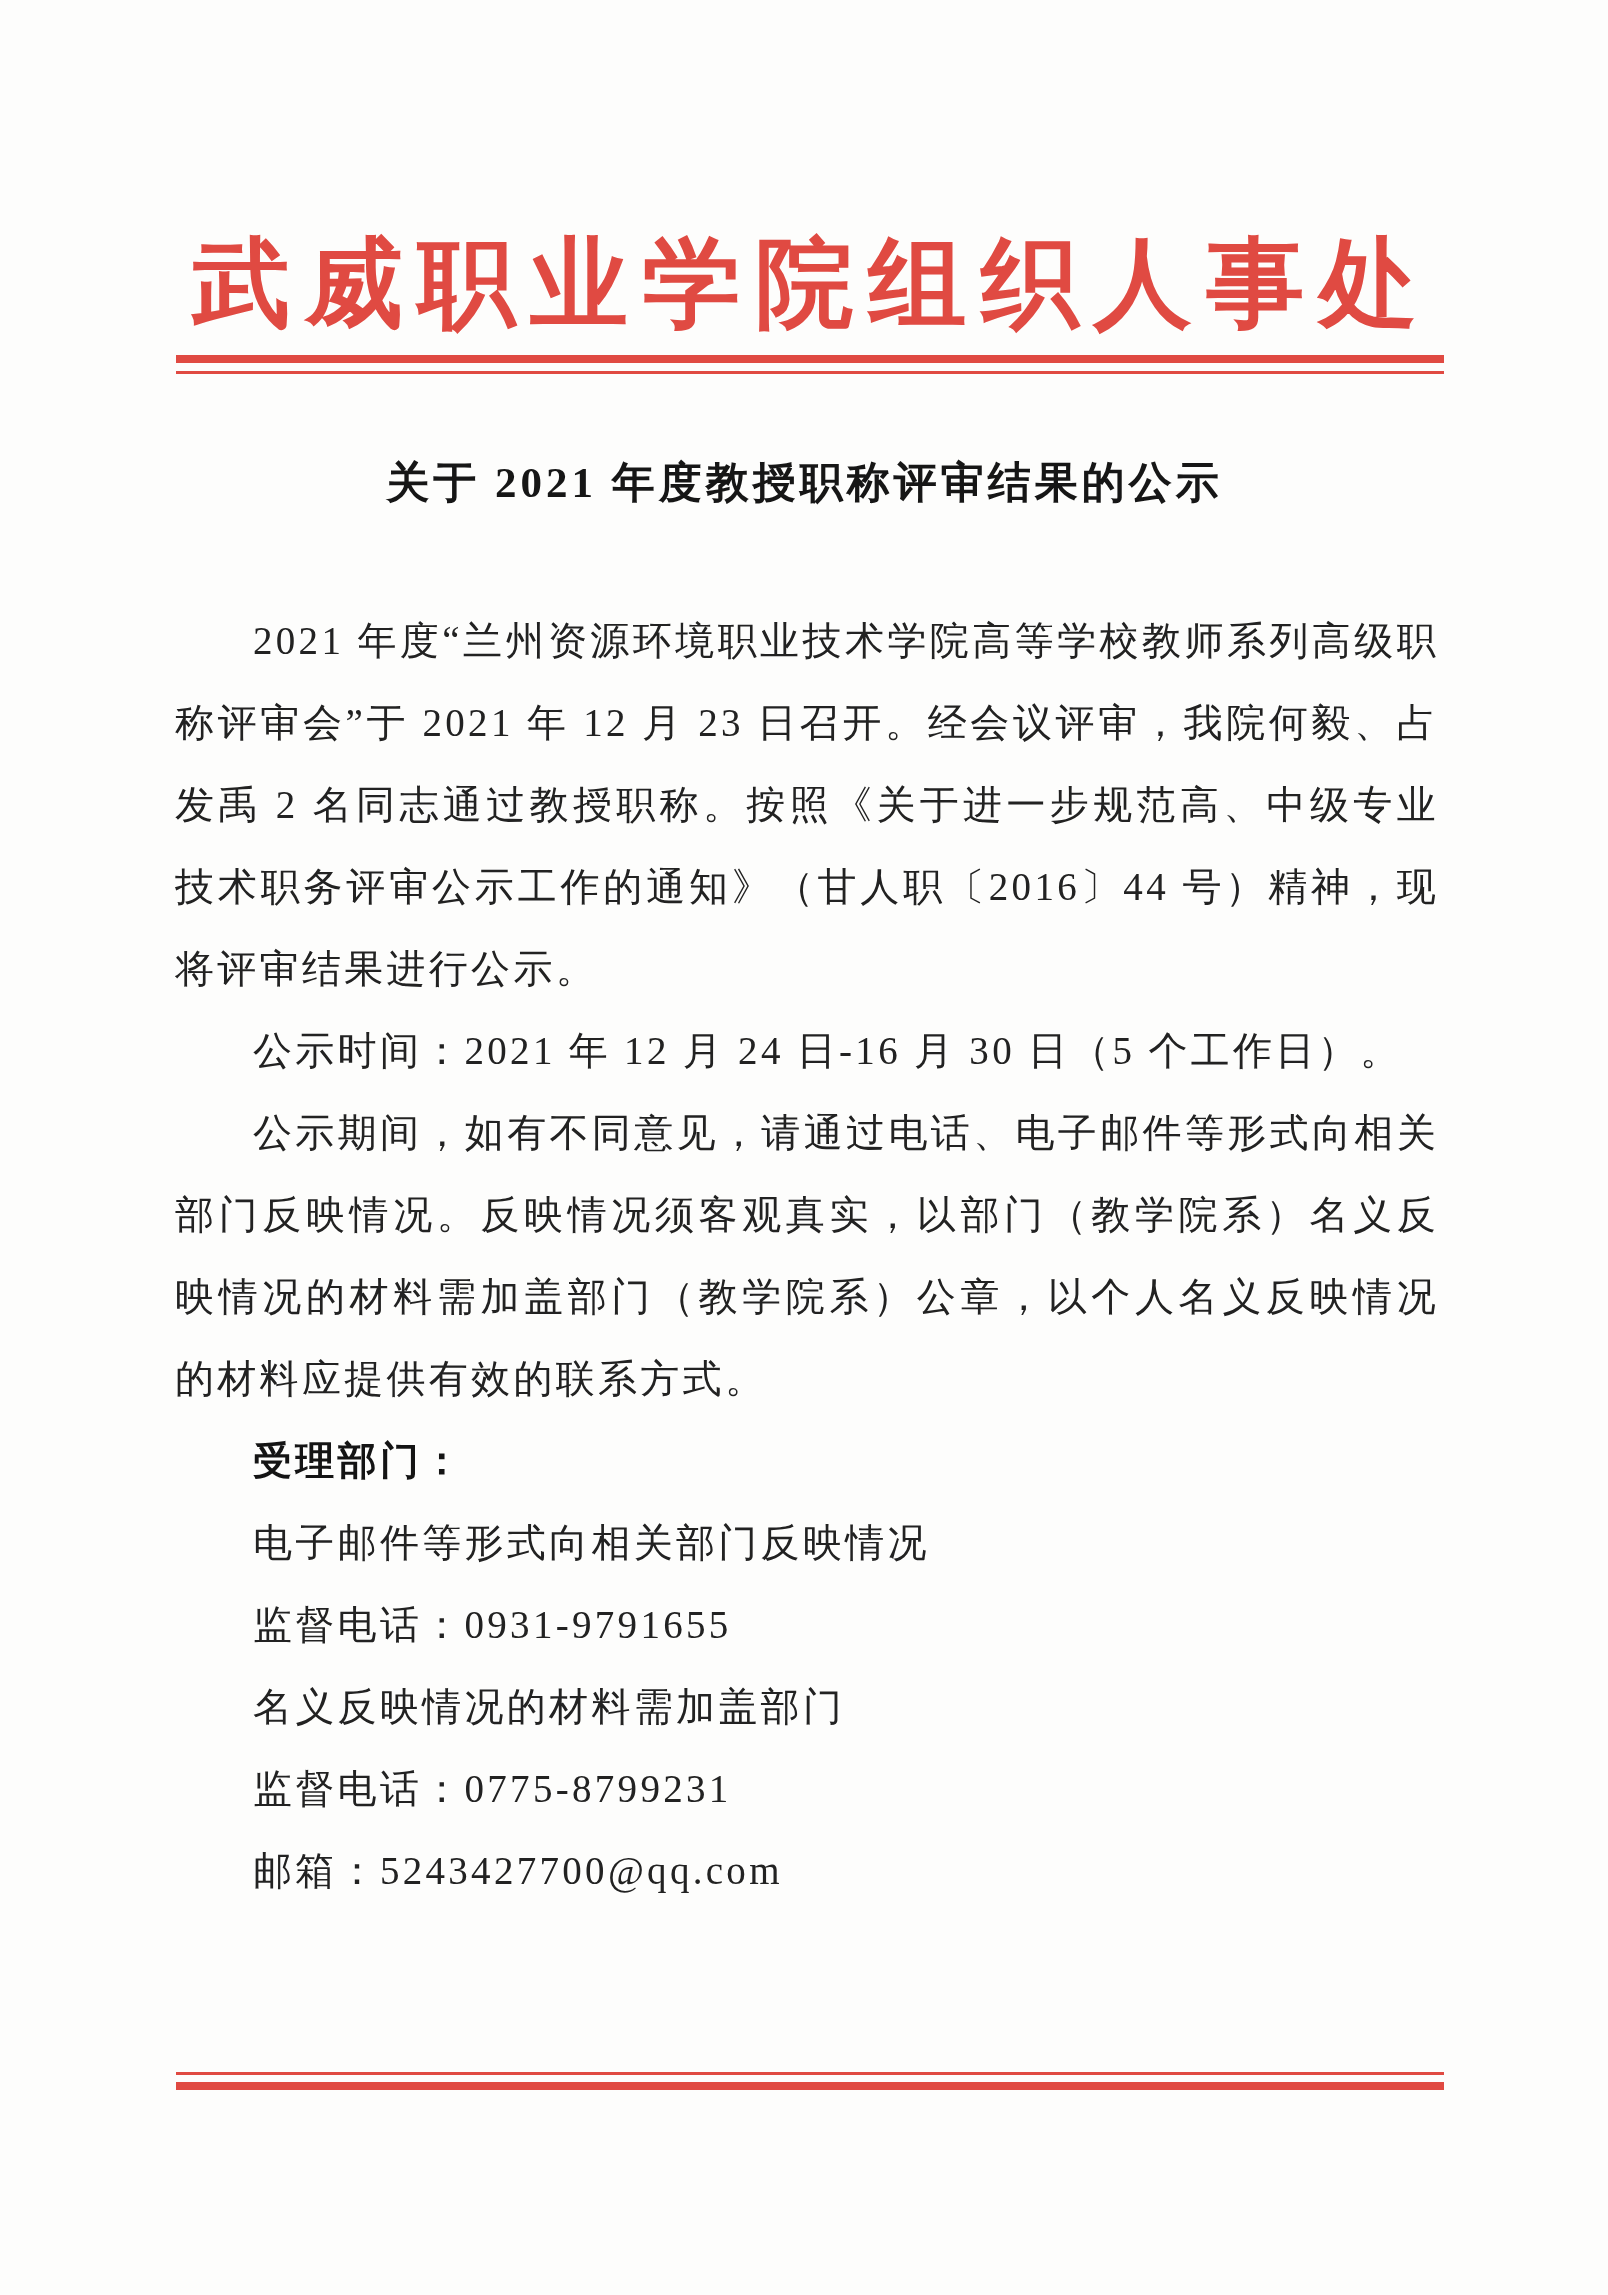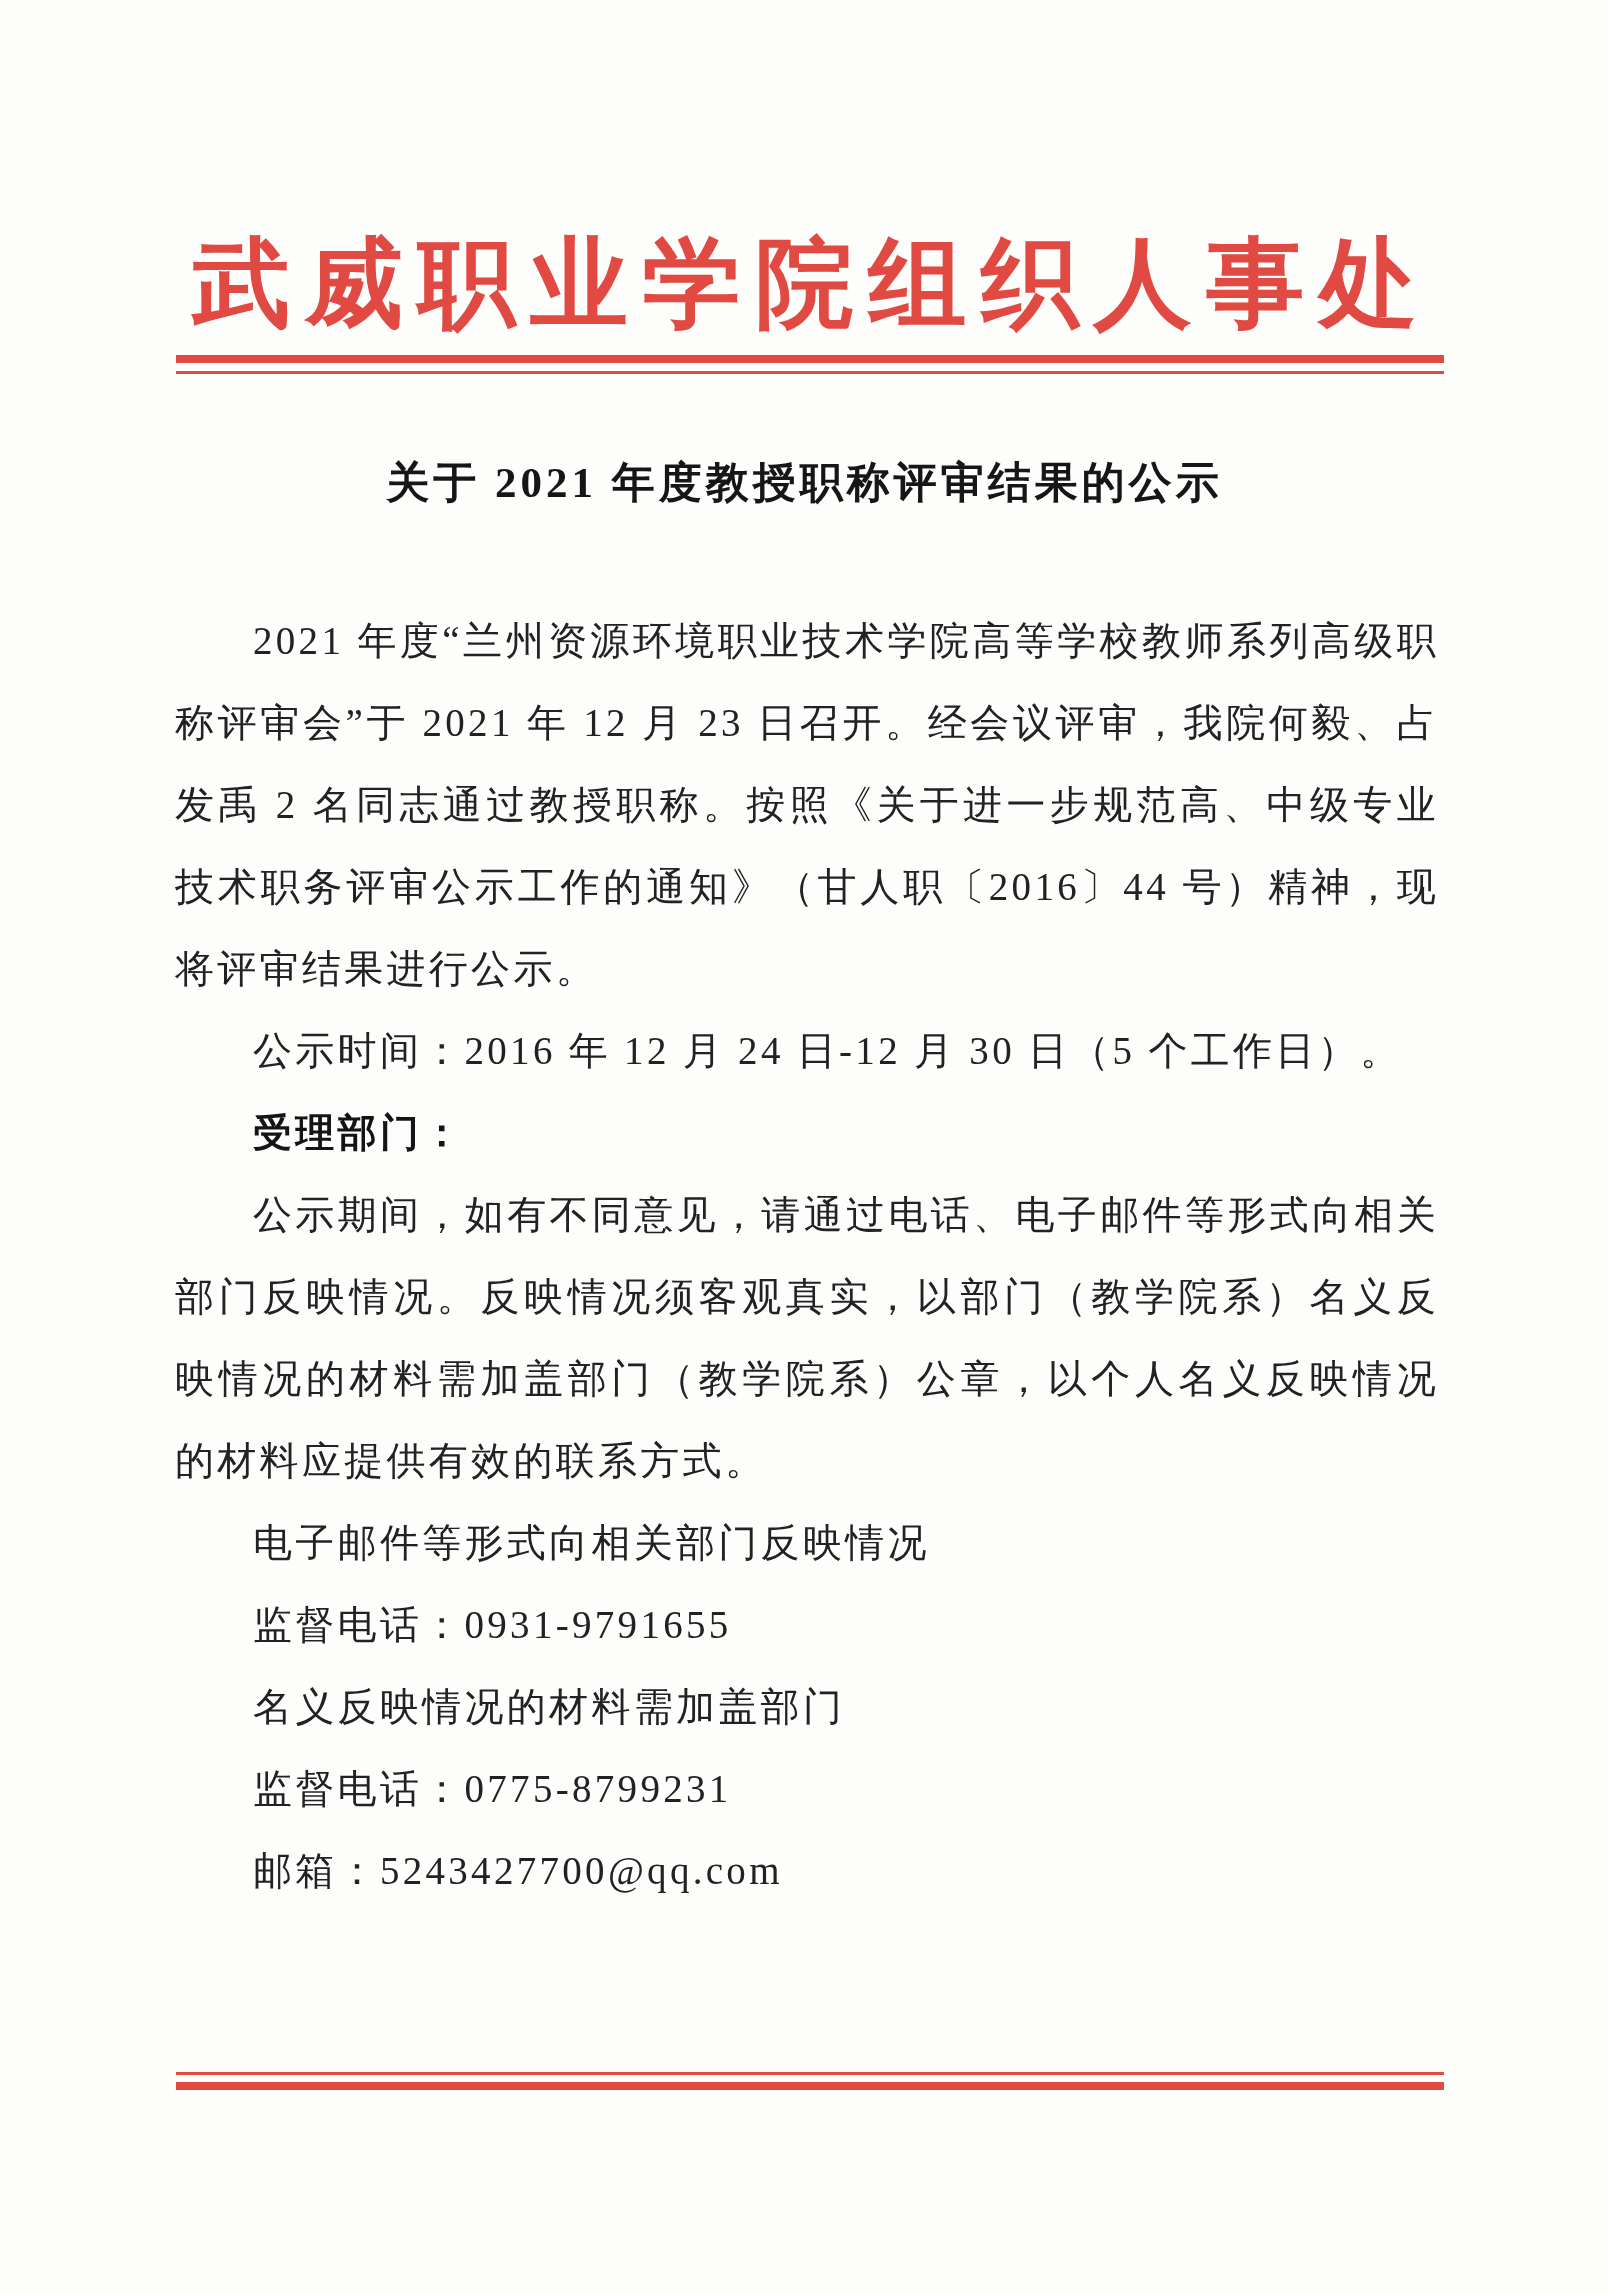--- a/index.html
+++ b/index.html
@@ -90,23 +90,23 @@
 
   <h1 class="masthead-title">武威职业学院组织人事处</h1>
 
   <div class="rule rule-header-thick"></div>
   <div class="rule rule-header-thin"></div>
 
   <h2 class="doc-title">关于 2021 年度教授职称评审结果的公示</h2>
 
   <div class="doc-body">
       <p class="body-para indent">2021 年度“兰州资源环境职业技术学院高等学校教师系列高级职称评审会”于 2021 年 12 月 23 日召开。经会议评审，我院何毅、占发禹 2 名同志通过教授职称。按照《关于进一步规范高、中级专业技术职务评审公示工作的通知》（甘人职〔2016〕44 号）精神，现将评审结果进行公示。</p>
-      <p class="body-para indent">公示时间：2016 年 12 月 24 日-12 月 30 日（5 个工作日）。</p>
+      <p class="body-para indent">公示时间：2021 年 12 月 24 日-16 月 30 日（5 个工作日）。</p>
+      <p class="body-para indent">公示期间，如有不同意见，请通过电话、电子邮件等形式向相关部门反映情况。反映情况须客观真实，以部门（教学院系）名义反映情况的材料需加盖部门（教学院系）公章，以个人名义反映情况的材料应提供有效的联系方式。</p>
       <p class="body-para indent bold">受理部门：</p>
-      <p class="body-para indent">公示期间，如有不同意见，请通过电话、电子邮件等形式向相关部门反映情况。反映情况须客观真实，以部门（教学院系）名义反映情况的材料需加盖部门（教学院系）公章，以个人名义反映情况的材料应提供有效的联系方式。</p>
       <p class="body-para indent">电子邮件等形式向相关部门反映情况</p>
       <p class="body-para indent">监督电话：0931-9791655</p>
       <p class="body-para indent">名义反映情况的材料需加盖部门</p>
       <p class="body-para indent">监督电话：0775-8799231</p>
       <p class="body-para indent">邮箱：5243427700@qq.com</p>
     </div>
 
   <div class="rule rule-footer-thin"></div>
   <div class="rule rule-footer-thick"></div>
 

